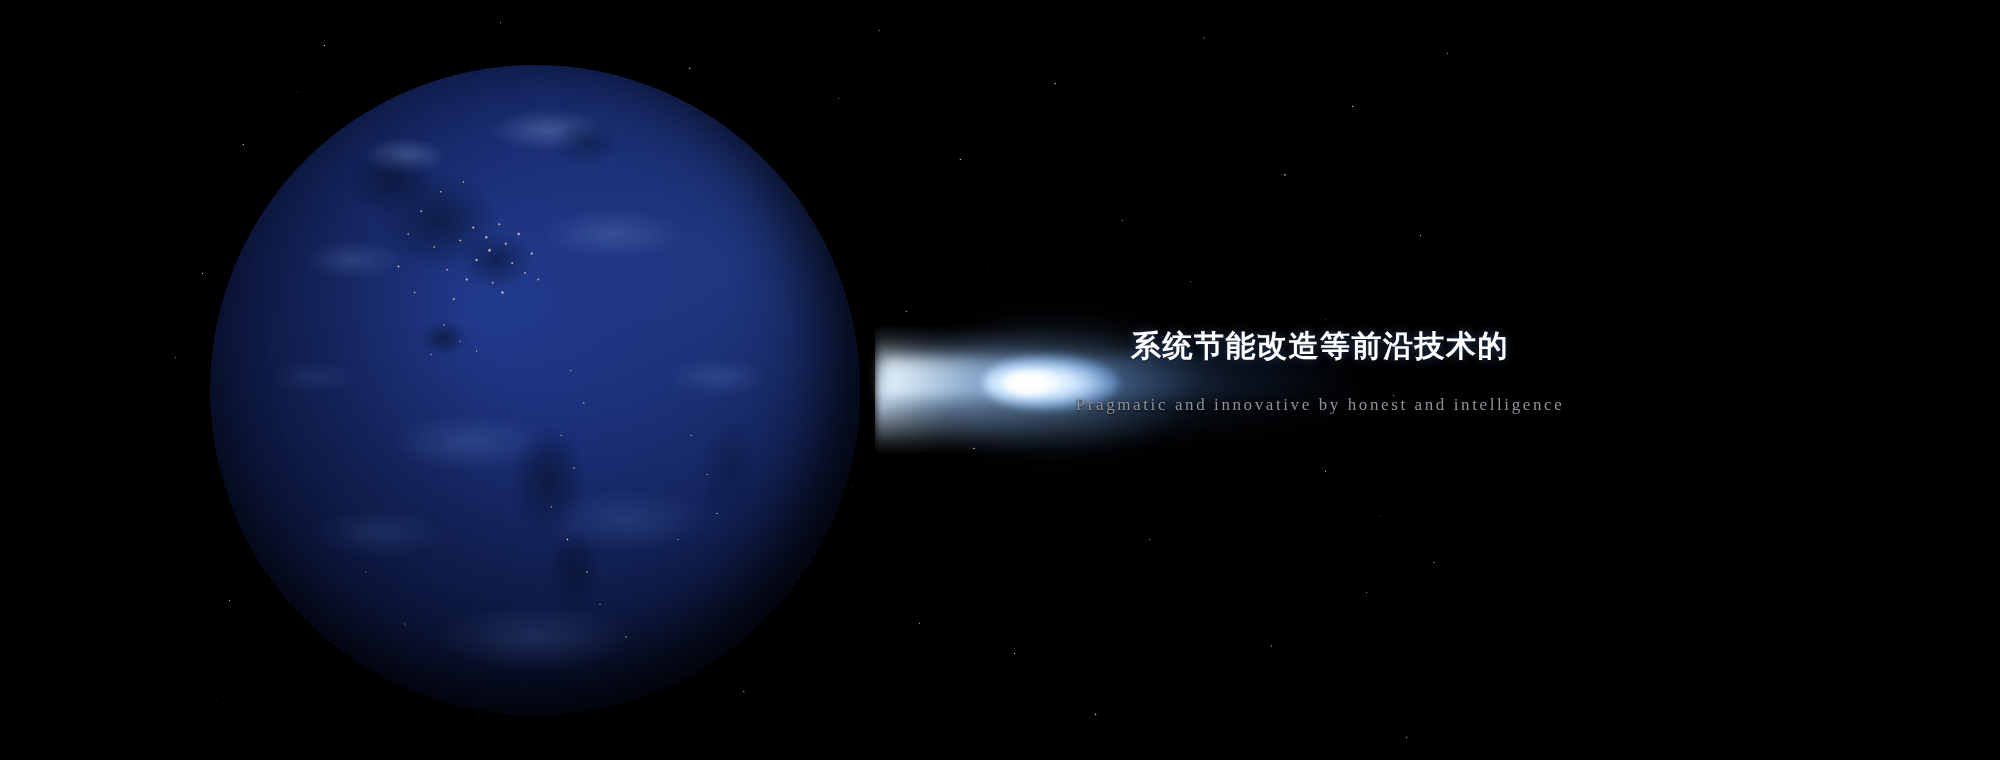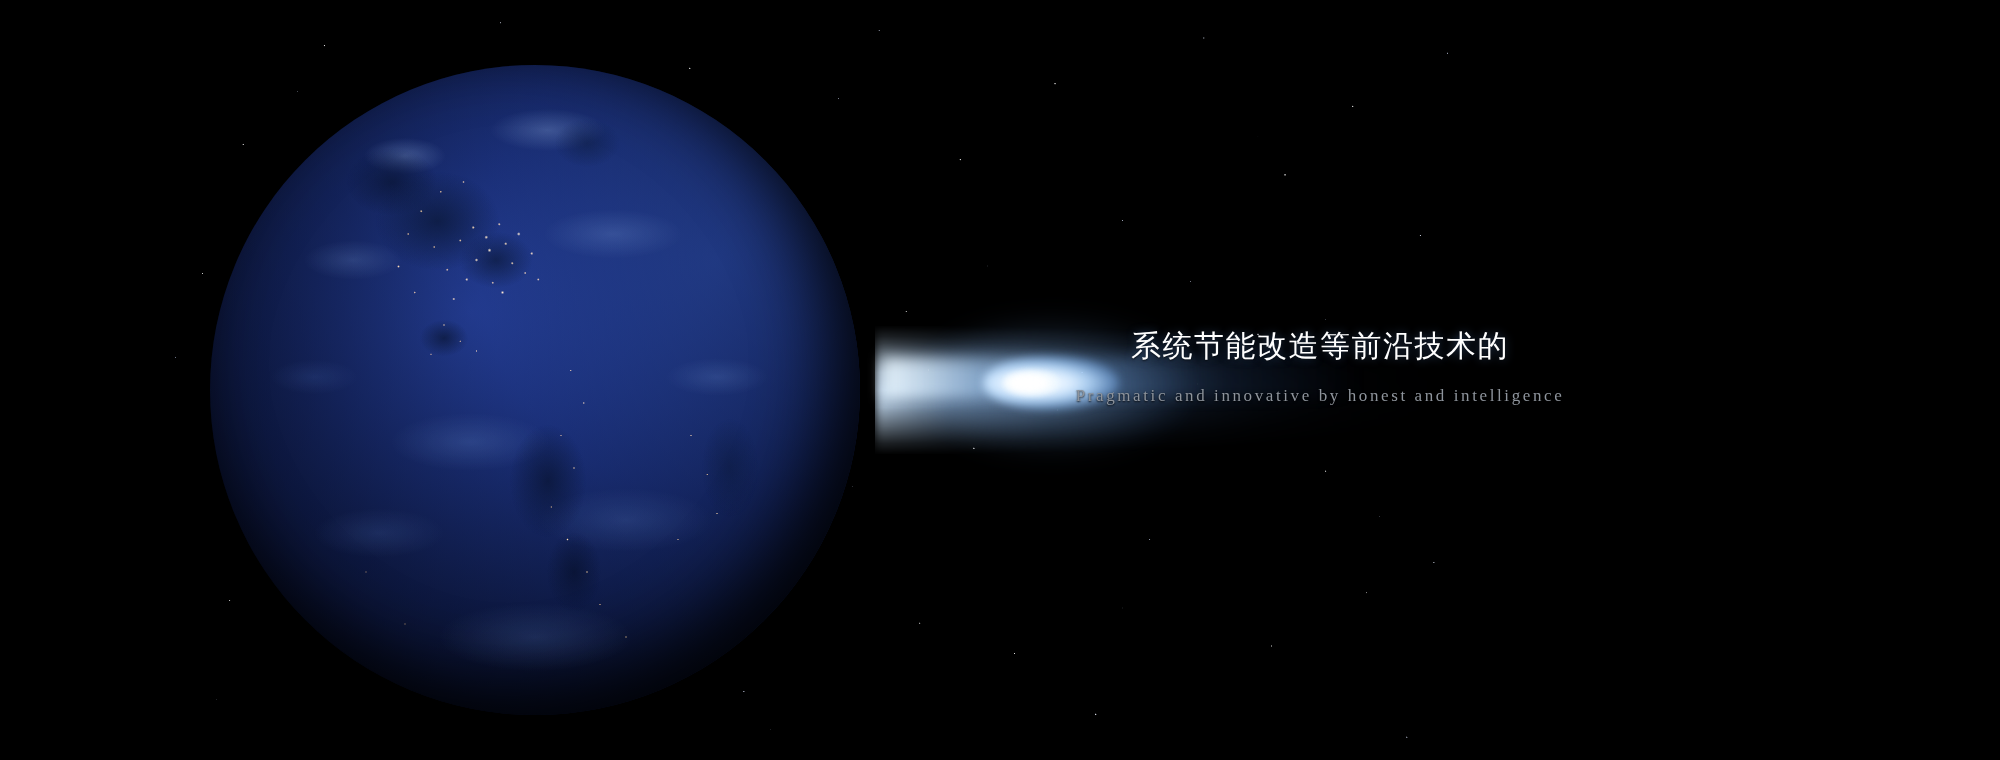--- a/index.html
+++ b/index.html
@@ -290,28 +290,28 @@
 
   
   #copy{
     position:absolute;left:1000px;top:325px;width:640px;
     text-align:center;z-index:20;
   }
   .headline-line{
     color:#ffffff;
     font-family:"Liberation Sans","DejaVu Sans",sans-serif;
     font-size:30px;
-    font-weight:400;
+    font-weight:700;
     line-height:42px;
     letter-spacing:1.5px;
     white-space:nowrap;
     text-shadow:0 0 10px rgba(90,140,210,.45), 0 1px 2px rgba(0,0,0,.8);
   }
   #subhead{
-    margin-top:19px;
+    margin-top:28px;
     color:#8e949c;
     font-family:"Liberation Serif","DejaVu Serif",serif;
     font-size:17px;
     font-weight:400;
     letter-spacing:2.6px;
     white-space:nowrap;
     text-shadow:0 1px 2px rgba(0,0,0,.85);
   }
 </style>
 </head>

